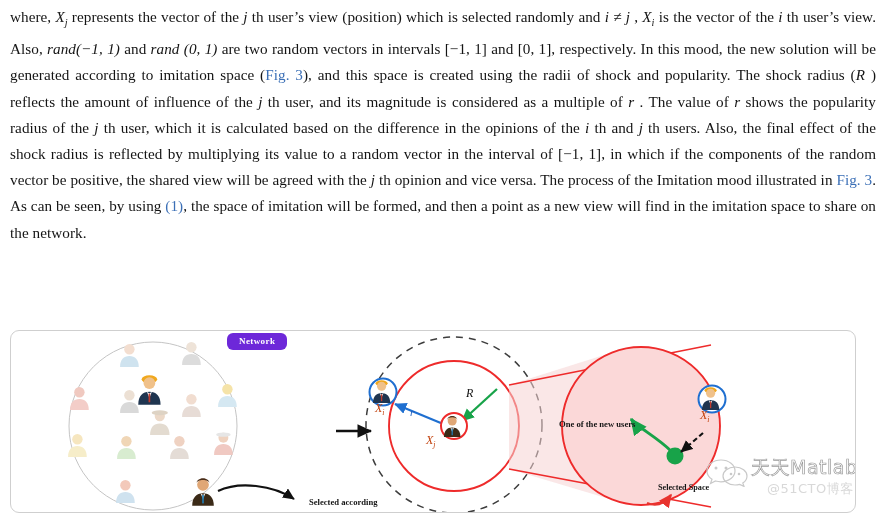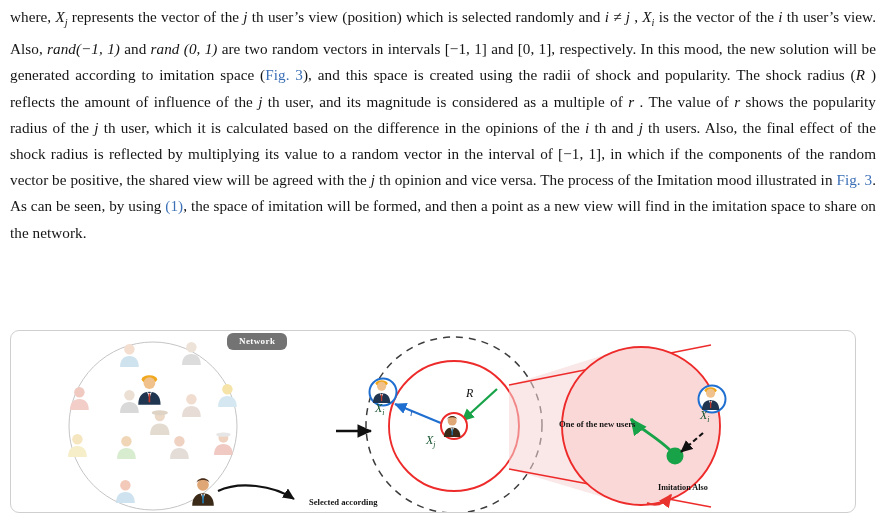--- a/index.html
+++ b/index.html
@@ -64,21 +64,21 @@
   
   .fig-label {
     position: absolute;
     font-family: "Liberation Serif", serif;
     font-weight: bold;
     white-space: nowrap;
   }
   .network-chip {
     left: 216px;
     top: 2px;
-    background: #737373;
+    background: #6d28d9;
     color: #ffffff;
     font-size: 9px;
     padding: 3px 12px 4px 12px;
     border-radius: 6px;
     letter-spacing: 0.4px;
   }
   .lbl-selected {
     left: 298px;
     top: 166px;
     font-size: 8.6px;
@@ -94,21 +94,21 @@
     left: 647px;
     top: 152px;
     font-size: 8.2px;
     color: #141414;
   }
   .lbl-math {
     position: absolute;
     font-family: "Liberation Serif", serif;
     font-style: italic;
     font-weight: normal;
-    color: #14532d;
+    color: #c2410c;
     white-space: nowrap;
   }
   .lbl-xi-left  { left: 364px; top: 70px; font-size: 12px; }
   .lbl-xj       { left: 415px; top: 102px; font-size: 12px; text-align: center; }
   .lbl-xi-right { left: 689px; top: 77px; font-size: 12px; }
   .lbl-r-small  { left: 399px; top: 75px; font-size: 11px; color: #1f5fbf; }
   .lbl-R-big    { left: 455px; top: 55px; font-size: 12px; color: #111; }
   .lbl-math sub { font-size: 0.66em; font-style: italic; }
 
   
@@ -314,27 +314,41 @@
         </g>
       </g>
     </svg>
 
     <div class="fig-label network-chip">Network</div>
 
     <div class="fig-label lbl-selected">Selected according</div>
 
     <div class="fig-label lbl-newviews">One of the new users</div>
 
-    <div class="fig-label lbl-imitation">Imitation Also</div>
+    <div class="fig-label lbl-imitation">Selected Space</div>
 
     <div class="lbl-math lbl-xi-left"><span>X</span><sub>i</sub></div>
 
     <div class="lbl-math lbl-xj"><span>X</span><sub>j</sub></div>
 
     <div class="lbl-math lbl-xi-right"><span>X</span><sub>i</sub></div>
 
     <div class="lbl-math lbl-r-small">r</div>
 
     <div class="lbl-math lbl-R-big">R</div>
 
+    <div class="watermark">
+      <svg class="wm-icon" width="44" height="30" viewBox="0 0 44 30">
+        <path d="M16,3 C8,3 2,8 2,14 C2,17.4 4,20.4 7,22.3 L5.5,26.5 L10.5,24 C12.2,24.5 14,24.8 16,24.8
+                 C24,24.8 30,19.8 30,14 C30,8 24,3 16,3 Z" fill="none" stroke="#c9c9c9" stroke-width="1.2"></path>
+        <circle cx="11" cy="11" r="1.5" fill="#c9c9c9"></circle>
+        <circle cx="21" cy="11" r="1.5" fill="#c9c9c9"></circle>
+        <path d="M30,10 C23,10 18,14.2 18,19 C18,23.8 23,28 30,28 C31.6,28 33.2,27.8 34.6,27.4
+                 L39,29.4 L37.8,26 C40.4,24.4 42,21.9 42,19 C42,14.2 37,10 30,10 Z" fill="none" stroke="#c9c9c9" stroke-width="1.2"></path>
+        <circle cx="26" cy="17" r="1.3" fill="#c9c9c9"></circle>
+        <circle cx="34" cy="17" r="1.3" fill="#c9c9c9"></circle>
+      </svg>
+      <div class="wm-main">天天Matlab</div>
+      <div class="wm-sub">@51CTO博客</div>
+    </div>
 
   </div>
 </div>
 
 </body></html>

